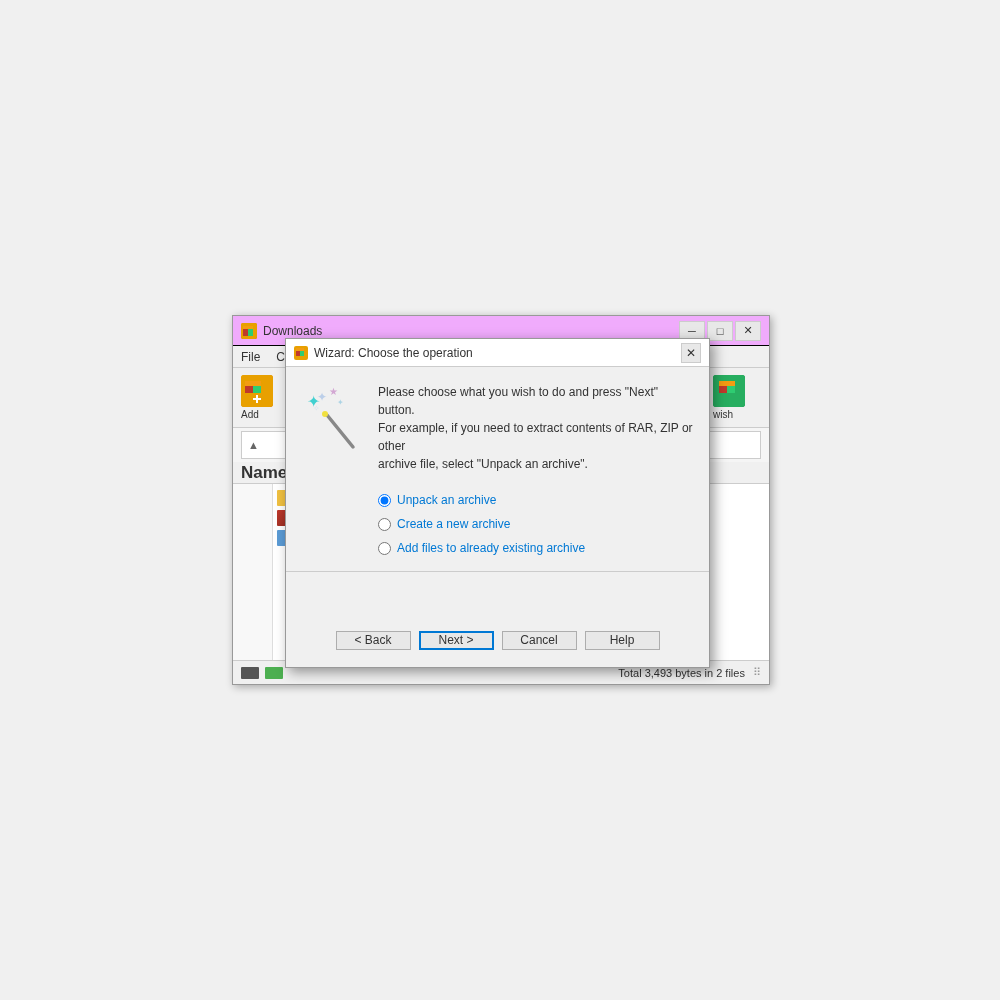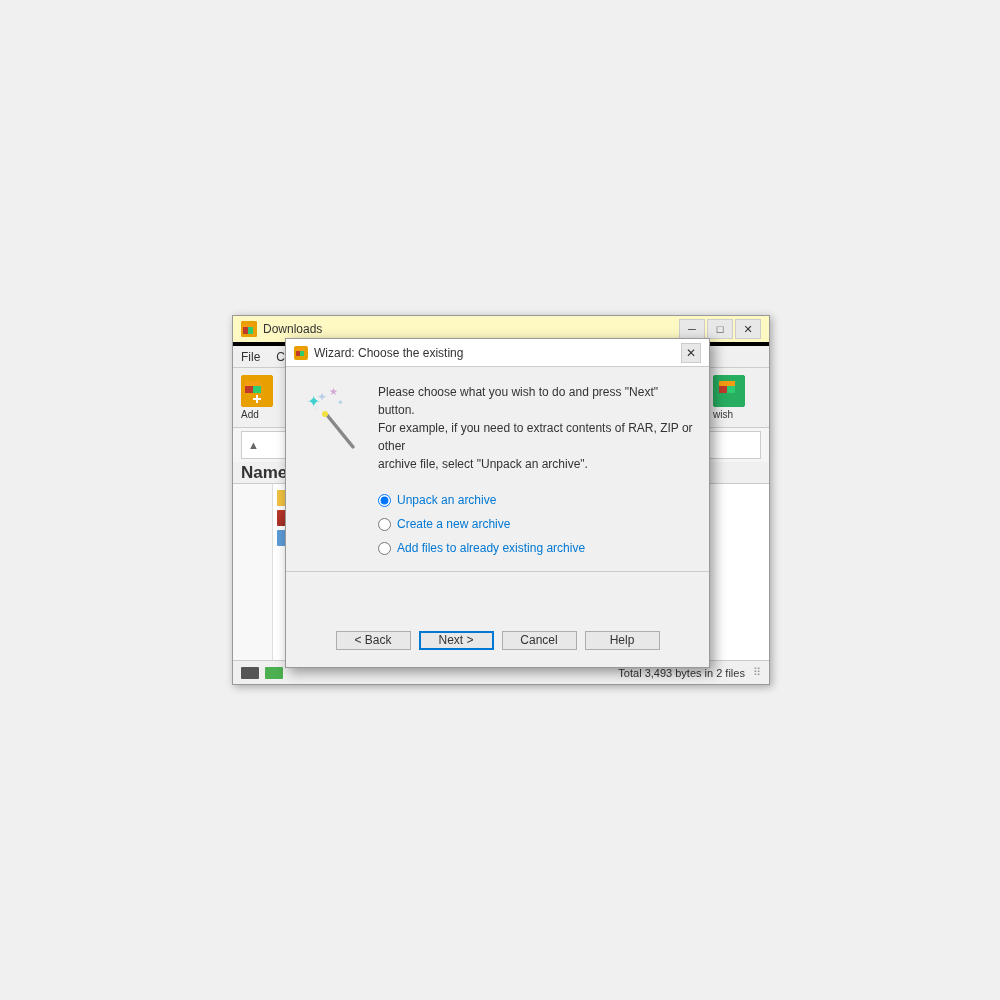--- a/index.html
+++ b/index.html
@@ -19,26 +19,26 @@
       left: 232px;
       top: 315px;
       width: 538px;
       height: 370px;
       background: #f5f5f5;
       border: 1px solid #999;
       box-shadow: 2px 2px 8px rgba(0,0,0,0.3);
     }
 
     .bg-titlebar {
-      background: #fef9c3;
+      background: #f0abfc;
       height: 30px;
       display: flex;
       align-items: center;
       padding: 0 8px;
-      border-bottom: 4px solid #000000;
+      border-bottom: 1px solid #000000;
       justify-content: space-between;
     }
 
     .bg-titlebar-left {
       display: flex;
       align-items: center;
       gap: 6px;
     }
 
     .winrar-icon {
@@ -412,21 +412,21 @@
     <div class="modal-titlebar">
       <div class="modal-titlebar-left">
         <div style="width:14px;height:14px;">
           <svg width="14" height="14" viewBox="0 0 14 14">
             <rect width="14" height="14" rx="2" fill="#e8a000"></rect>
             <rect x="2" y="2" width="4" height="8" fill="#c0392b"></rect>
             <rect x="6" y="2" width="4" height="8" fill="#2ecc71"></rect>
             <rect x="2" y="2" width="8" height="3" fill="#f39c12"></rect>
           </svg>
         </div>
-        <span class="modal-title">Wizard:  Choose the existing</span>
+        <span class="modal-title">Wizard:  Choose the operation</span>
       </div>
       <button class="modal-close-btn">✕</button>
     </div>
 
     <div class="modal-content">
 
       <div class="modal-icon-area">
         <svg class="wand-svg" viewBox="0 0 55 65">
 
           <text x="12" y="14" font-size="12" fill="#b0c8e8" opacity="0.8">✦</text>

